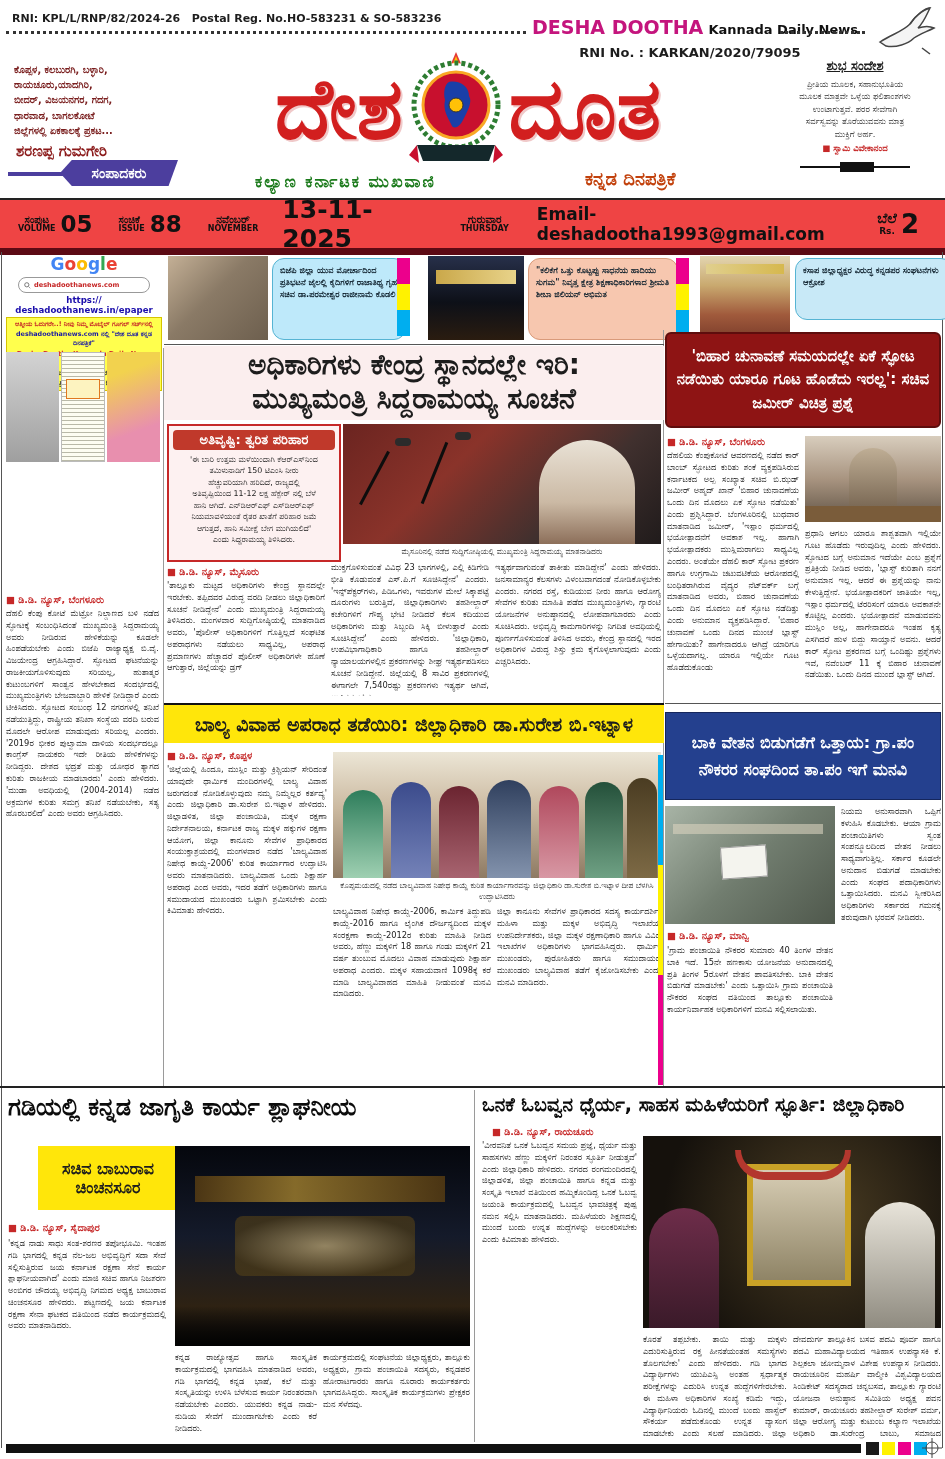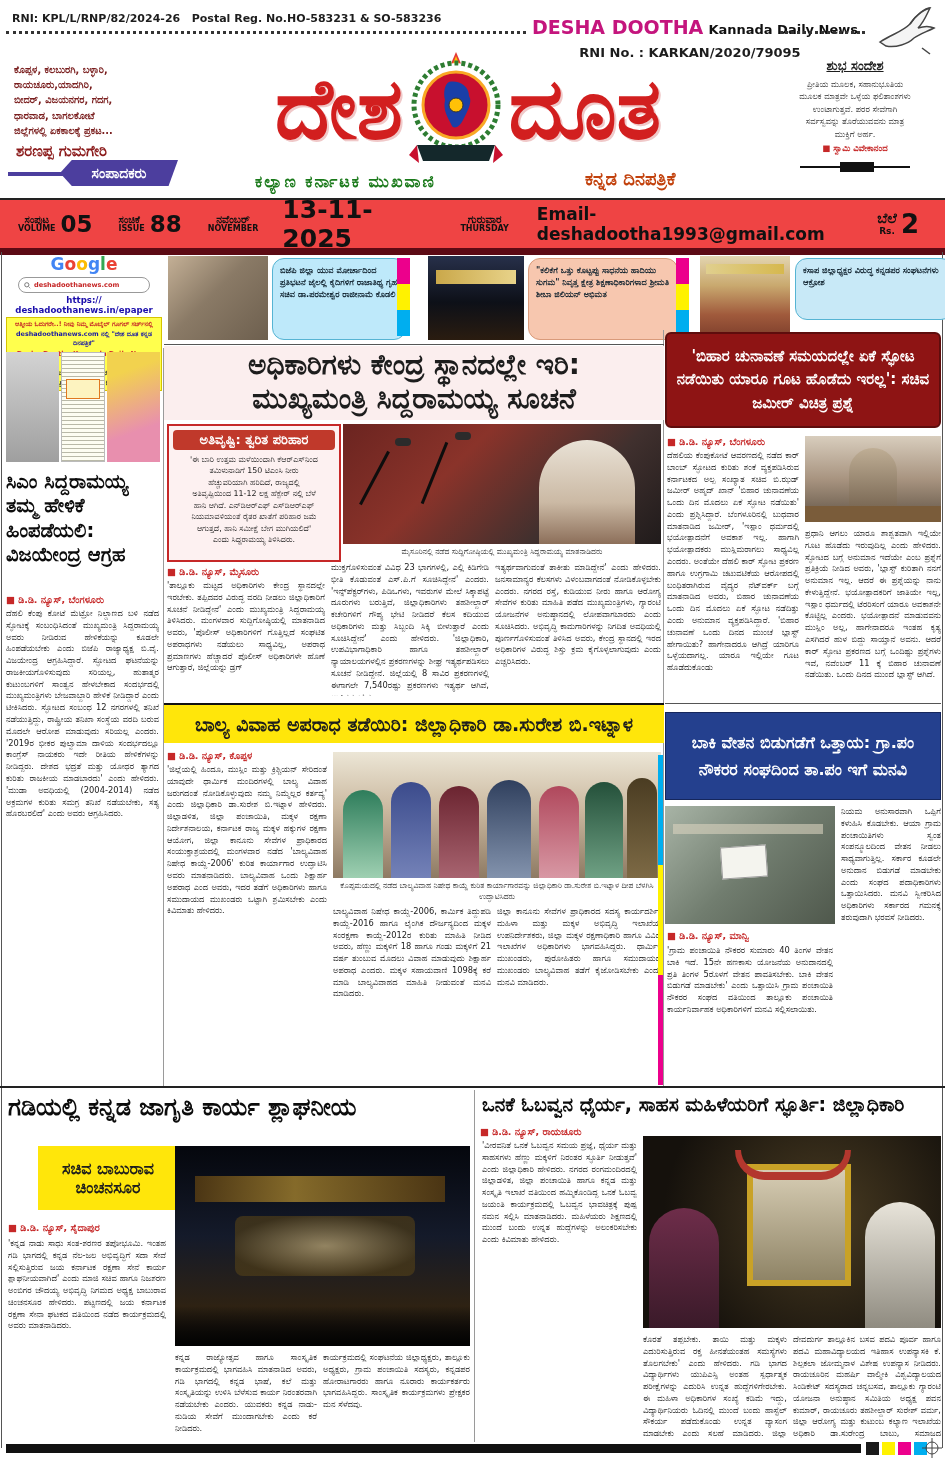--- a/index.html
+++ b/index.html
@@ -171,21 +171,20 @@
   <div class="abs vline" style="left:663px;top:330px;height:756px;"></div>
   <div class="abs hline" style="left:164px;top:344px;width:500px;"></div>
 
   <div class="abs" style="left:6px;top:352px;width:154px;height:110px;display:flex;gap:2px;">
     <div class="ph ph-portrait" style="flex:1.1;"></div>
     <div class="ph ph-clip" style="flex:0.9;border:1px solid #bbb;">
         <div style="margin:26px 4px 0;height:18px;border:1px solid #e07820;background:#fdf3c0;"></div>
       </div>
     <div class="ph ph-vij" style="flex:1.1;"></div>
   </div>
-  <div class="abs b" style="left:6px;top:470px;width:154px;font-size:19.5px;line-height:1.25;color:#0c0c0c;">ಸಿಎಂ ಸಿದ್ದರಾಮಯ್ಯ ತಮ್ಮ ಹೇಳಿಕೆ ಹಿಂಪಡೆಯಲಿ: ವಿಜಯೇಂದ್ರ ಆಗ್ರಹ</div>
   <div class="abs byline" style="left:6px;top:594px;">■ ಡಿ.ಡಿ. ನ್ಯೂಸ್, ಬೆಂಗಳೂರು</div>
   <div class="abs bodytxt" style="left:6px;top:608px;width:153px;height:474px;">ದೆಹಲಿ ಕೆಂಪು ಕೋಟೆ ಮೆಟ್ರೋ ನಿಲ್ದಾಣದ ಬಳಿ ನಡೆದ ಸ್ಫೋಟಕ್ಕೆ ಸಂಬಂಧಿಸಿದಂತೆ ಮುಖ್ಯಮಂತ್ರಿ ಸಿದ್ದರಾಮಯ್ಯ ಅವರು ನೀಡಿರುವ ಹೇಳಿಕೆಯನ್ನು ಕೂಡಲೇ ಹಿಂಪಡೆಯಬೇಕು ಎಂದು ಬಿಜೆಪಿ ರಾಜ್ಯಾಧ್ಯಕ್ಷ ಬಿ.ವೈ. ವಿಜಯೇಂದ್ರ ಆಗ್ರಹಿಸಿದ್ದಾರೆ. ಸ್ಫೋಟದ ಘಟನೆಯನ್ನು ರಾಜಕೀಯಗೊಳಿಸುವುದು ಸರಿಯಲ್ಲ, ಹುತಾತ್ಮರ ಕುಟುಂಬಗಳಿಗೆ ಸಾಂತ್ವನ ಹೇಳಬೇಕಾದ ಸಂದರ್ಭದಲ್ಲಿ ಮುಖ್ಯಮಂತ್ರಿಗಳು ಬೇಜವಾಬ್ದಾರಿ ಹೇಳಿಕೆ ನೀಡಿದ್ದಾರೆ ಎಂದು ಟೀಕಿಸಿದರು. ಸ್ಫೋಟದ ಸಂಬಂಧ 12 ನಗರಗಳಲ್ಲಿ ತನಿಖೆ ನಡೆಯುತ್ತಿದ್ದು, ರಾಷ್ಟ್ರೀಯ ತನಿಖಾ ಸಂಸ್ಥೆಯ ವರದಿ ಬರುವ ಮೊದಲೇ ಆರೋಪ ಮಾಡುವುದು ಸರಿಯಲ್ಲ ಎಂದರು. '2019ರ ಭೀಕರ ಪುಲ್ವಾಮಾ ದಾಳಿಯ ಸಂದರ್ಭದಲ್ಲೂ ಕಾಂಗ್ರೆಸ್ ನಾಯಕರು ಇದೇ ರೀತಿಯ ಹೇಳಿಕೆಗಳನ್ನು ನೀಡಿದ್ದರು. ದೇಶದ ಭದ್ರತೆ ಮತ್ತು ಯೋಧರ ತ್ಯಾಗದ ಕುರಿತು ರಾಜಕೀಯ ಮಾಡಬಾರದು' ಎಂದು ಹೇಳಿದರು. 'ಮುಡಾ ಅವಧಿಯಲ್ಲಿ (2004-2014) ನಡೆದ ಅಕ್ರಮಗಳ ಕುರಿತು ಸಮಗ್ರ ತನಿಖೆ ನಡೆಯಬೇಕು, ಸತ್ಯ ಹೊರಬರಲಿದೆ' ಎಂದು ಅವರು ಆಗ್ರಹಿಸಿದರು.</div>
 
   <div class="abs ctr" style="left:164px;top:346px;width:500px;height:74px;background:#fbeeee;">
     <div class="b" style="font-size:28px;line-height:1.2;margin-top:2px;">ಅಧಿಕಾರಿಗಳು ಕೇಂದ್ರ ಸ್ಥಾನದಲ್ಲೇ ಇರಿ:</div>
     <div class="b" style="font-size:28px;line-height:1.2;">ಮುಖ್ಯಮಂತ್ರಿ ಸಿದ್ದರಾಮಯ್ಯ ಸೂಚನೆ</div>
   </div>
   <div class="abs" style="left:167px;top:424px;width:170px;height:134px;border:2px solid #c62828;background:#fdf1f1;">
     <div class="ctr b" style="margin:4px;background:#c0392b;color:#fff;font-size:13px;padding:2px 0;border-radius:4px;">ಅತಿವೃಷ್ಟಿ: ತ್ವರಿತ ಪರಿಹಾರ</div>
     <div class="ctr" style="font-size:7.9px;line-height:1.45;padding:0 21px;color:#222;">'ಈ ಬಾರಿ ಉತ್ತಮ ಮಳೆಯಿಂದಾಗಿ ಕೆಆರ್‌ಎಸ್‌ನಿಂದ ತಮಿಳುನಾಡಿಗೆ 150 ಟಿಎಂಸಿ ನೀರು ಹೆಚ್ಚುವರಿಯಾಗಿ ಹರಿದಿದೆ, ರಾಜ್ಯದಲ್ಲಿ ಅತಿವೃಷ್ಟಿಯಿಂದ 11-12 ಲಕ್ಷ ಹೆಕ್ಟೇರ್ ನಲ್ಲಿ ಬೆಳೆ ಹಾನಿ ಆಗಿದೆ. ಎನ್‌ಡಿಆರ್‌ಎಫ್ ಎಸ್‌ಡಿಆರ್‌ಎಫ್ ನಿಯಮಾವಳಿಯಂತೆ ರೈತರ ಖಾತೆಗೆ ಪರಿಹಾರ ಜಮೆ ಆಗುತ್ತದೆ, ಹಾನಿ ಸಮೀಕ್ಷೆ ಬೇಗ ಮುಗಿಯಲಿದೆ' ಎಂದು ಸಿದ್ದರಾಮಯ್ಯ ತಿಳಿಸಿದರು.</div>
@@ -256,21 +255,21 @@
   <div class="abs bodytxt" style="left:8px;top:1238px;width:158px;height:202px;">'ಕನ್ನಡ ನಾಡು ಸಾಧು ಸಂತ-ಶರಣರ ತಪೋಭೂಮಿ. ಇಂತಹ ಗಡಿ ಭಾಗದಲ್ಲಿ ಕನ್ನಡ ನೆಲ-ಜಲ ಅಭಿವೃದ್ಧಿಗೆ ಸದಾ ಸೇವೆ ಸಲ್ಲಿಸುತ್ತಿರುವ ಜಯ ಕರ್ನಾಟಕ ರಕ್ಷಣಾ ಸೇನೆ ಕಾರ್ಯ ಶ್ಲಾಘನೀಯವಾಗಿದೆ' ಎಂದು ಮಾಜಿ ಸಚಿವ ಹಾಗೂ ನಿಜಶರಣ ಅಂಬಿಗರ ಚೌದಯ್ಯ ಅಭಿವೃದ್ಧಿ ನಿಗಮದ ಅಧ್ಯಕ್ಷ ಬಾಬುರಾವ ಚಿಂಚನಸೂರ ಹೇಳಿದರು. ಪಟ್ಟಣದಲ್ಲಿ ಜಯ ಕರ್ನಾಟಕ ರಕ್ಷಣಾ ಸೇನಾ ಘಟಕದ ವತಿಯಿಂದ ನಡೆದ ಕಾರ್ಯಕ್ರಮದಲ್ಲಿ ಅವರು ಮಾತನಾಡಿದರು.</div>
   <div class="abs ph ph-night" style="left:175px;top:1146px;width:295px;height:200px;">
     <div style="position:absolute;left:20px;top:30px;width:250px;height:26px;background:linear-gradient(90deg,#5a3e12,#a3812e 40%,#5a3e12);opacity:.8;"></div>
     <div style="position:absolute;left:60px;top:70px;width:180px;height:60px;background:radial-gradient(#c7b07a,#4d3c18 75%);opacity:.7;border-radius:8px;"></div>
     <div style="position:absolute;left:0;bottom:0;width:295px;height:40px;background:linear-gradient(#0000,#000c);"></div>
   </div>
   <div class="abs bodytxt" style="left:175px;top:1352px;width:142px;height:88px;">ಕನ್ನಡ ರಾಜ್ಯೋತ್ಸವ ಹಾಗೂ ಸಾಂಸ್ಕೃತಿಕ ಕಾರ್ಯಕ್ರಮದಲ್ಲಿ ಭಾಗವಹಿಸಿ ಮಾತನಾಡಿದ ಅವರು, ಗಡಿ ಭಾಗದಲ್ಲಿ ಕನ್ನಡ ಭಾಷೆ, ಕಲೆ ಮತ್ತು ಸಂಸ್ಕೃತಿಯನ್ನು ಉಳಿಸಿ ಬೆಳೆಸುವ ಕಾರ್ಯ ನಿರಂತರವಾಗಿ ನಡೆಯಬೇಕು ಎಂದರು. ಯುವಕರು ಕನ್ನಡ ನಾಡು-ನುಡಿಯ ಸೇವೆಗೆ ಮುಂದಾಗಬೇಕು ಎಂದು ಕರೆ ನೀಡಿದರು.</div>
   <div class="abs bodytxt" style="left:323px;top:1352px;width:147px;height:88px;">ಕಾರ್ಯಕ್ರಮದಲ್ಲಿ ಸಂಘಟನೆಯ ಜಿಲ್ಲಾಧ್ಯಕ್ಷರು, ತಾಲ್ಲೂಕು ಅಧ್ಯಕ್ಷರು, ಗ್ರಾಮ ಪಂಚಾಯಿತಿ ಸದಸ್ಯರು, ಕನ್ನಡಪರ ಹೋರಾಟಗಾರರು ಹಾಗೂ ನೂರಾರು ಕಾರ್ಯಕರ್ತರು ಭಾಗವಹಿಸಿದ್ದರು. ಸಾಂಸ್ಕೃತಿಕ ಕಾರ್ಯಕ್ರಮಗಳು ಪ್ರೇಕ್ಷಕರ ಮನ ಸೆಳೆದವು.</div>
 
   <div class="abs b" style="left:482px;top:1094px;width:460px;font-size:19px;line-height:1.15;color:#0c0c0c;">ಒನಕೆ ಓಬವ್ವನ ಧೈರ್ಯ, ಸಾಹಸ ಮಹಿಳೆಯರಿಗೆ ಸ್ಫೂರ್ತಿ: ಜಿಲ್ಲಾಧಿಕಾರಿ</div>
-  <div class="abs byline" style="left:480px;top:1126px;">■ ಡಿ.ಡಿ. ನ್ಯೂಸ್, ರಾಯಚೂರು</div>
+  <div class="abs byline" style="left:492px;top:1126px;">■ ಡಿ.ಡಿ. ನ್ಯೂಸ್, ರಾಯಚೂರು</div>
   <div class="abs bodytxt" style="left:482px;top:1140px;width:155px;height:300px;">'ವೀರವನಿತೆ ಒನಕೆ ಓಬವ್ವನ ಸಮಯ ಪ್ರಜ್ಞೆ, ಧೈರ್ಯ ಮತ್ತು ಸಾಹಸಗಳು ಹೆಣ್ಣು ಮಕ್ಕಳಿಗೆ ನಿರಂತರ ಸ್ಫೂರ್ತಿ ನೀಡುತ್ತವೆ' ಎಂದು ಜಿಲ್ಲಾಧಿಕಾರಿ ಹೇಳಿದರು. ನಗರದ ರಂಗಮಂದಿರದಲ್ಲಿ ಜಿಲ್ಲಾಡಳಿತ, ಜಿಲ್ಲಾ ಪಂಚಾಯಿತಿ ಹಾಗೂ ಕನ್ನಡ ಮತ್ತು ಸಂಸ್ಕೃತಿ ಇಲಾಖೆ ವತಿಯಿಂದ ಹಮ್ಮಿಕೊಂಡಿದ್ದ ಒನಕೆ ಓಬವ್ವ ಜಯಂತಿ ಕಾರ್ಯಕ್ರಮದಲ್ಲಿ ಓಬವ್ವನ ಭಾವಚಿತ್ರಕ್ಕೆ ಪುಷ್ಪ ನಮನ ಸಲ್ಲಿಸಿ ಮಾತನಾಡಿದರು. ಮಹಿಳೆಯರು ಶಿಕ್ಷಣದಲ್ಲಿ ಮುಂದೆ ಬಂದು ಉನ್ನತ ಹುದ್ದೆಗಳನ್ನು ಅಲಂಕರಿಸಬೇಕು ಎಂದು ಕಿವಿಮಾತು ಹೇಳಿದರು.</div>
   <div class="abs ph ph-obavva" style="left:643px;top:1136px;width:298px;height:192px;">
     <div style="position:absolute;left:104px;top:28px;width:92px;height:110px;border:6px solid #c9a227;background:linear-gradient(#d7cdb4,#8f8466);"></div>
     <div style="position:absolute;left:92px;top:14px;width:116px;height:30px;border-radius:0 0 58px 58px;border-bottom:8px solid #b3372e;border-left:6px solid #b3372e;border-right:6px solid #b3372e;box-sizing:border-box;"></div>
     <div style="position:absolute;left:6px;bottom:0;width:70px;height:120px;border-radius:35px 35px 0 0;background:linear-gradient(#6e2d4a,#3a1a29);"></div>
     <div style="position:absolute;right:6px;bottom:0;width:70px;height:126px;border-radius:35px 35px 0 0;background:linear-gradient(#e8e4da,#8f8b80);"></div>
   </div>
   <div class="abs bodytxt" style="left:643px;top:1334px;width:144px;height:106px;">ಕೊರತೆ ತಪ್ಪಬೇಕು. ತಾಯಿ ಮತ್ತು ಮಕ್ಕಳು ಎದುರಿಸುತ್ತಿರುವ ರಕ್ತ ಹೀನತೆಯಂತಹ ಸಮಸ್ಯೆಗಳು ತೊಲಗಬೇಕು' ಎಂದು ಹೇಳಿದರು. ಗಡಿ ಭಾಗದ ವಿದ್ಯಾರ್ಥಿಗಳು ಯುಪಿಎಸ್ಸಿ ಅಂತಹ ಸ್ಪರ್ಧಾತ್ಮಕ ಪರೀಕ್ಷೆಗಳನ್ನು ಎದುರಿಸಿ ಉನ್ನತ ಹುದ್ದೆಗಳಿಗೇರಬೇಕು. ಈ ಮಹಿಳಾ ಅಧಿಕಾರಿಗಳ ಸಂಖ್ಯೆ ಕಡಿಮೆ ಇದ್ದು, ವಿದ್ಯಾರ್ಥಿನಿಯರು ಓದಿನಲ್ಲಿ ಮುಂದೆ ಬಂದು ಹಾಸ್ಟೆಲ್ ಸೌಕರ್ಯ ಪಡೆದುಕೊಂಡು ಉನ್ನತ ವ್ಯಾಸಂಗ ಮಾಡಬೇಕು ಎಂದು ಸಲಹೆ ಮಾಡಿದರು. ಜಿಲ್ಲಾ ಪೊಲೀಸ್ ವರಿಷ್ಠಾಧಿಕಾರಿ ಮಾತನಾಡಿ, 'ವೀರ ವನಿತೆ ಒಬವ್ವ ಜಯಂತಿ ಆಚರಣೆಯ ಉದ್ದೇಶ ವಿದ್ಯಾರ್ಥಿನಿಯರಿಗೆ ಸ್ಫೂರ್ತಿ ತುಂಬುವುದಾಗಿದೆ' ಎಂದು ತಿಳಿಸಿದರು.</div>
   <div class="abs bodytxt" style="left:793px;top:1334px;width:148px;height:106px;">ದೇವದುರ್ಗ ತಾಲ್ಲೂಕಿನ ಬಸವ ಪದವಿ ಪೂರ್ವ ಹಾಗೂ ಪದವಿ ಮಹಾವಿದ್ಯಾಲಯದ ಇತಿಹಾಸ ಉಪನ್ಯಾಸಕಿ ಕೆ. ಶಿಲ್ಪಕಲಾ ಜೋಮ್ಮನಾಳ ವಿಶೇಷ ಉಪನ್ಯಾಸ ನೀಡಿದರು. ರಾಯಚೂರಿನ ಮಹರ್ಷಿ ವಾಲ್ಮೀಕಿ ವಿಶ್ವವಿದ್ಯಾಲಯದ ಸಿಂಡಿಕೇಟ್ ಸದಸ್ಯರಾದ ಚನ್ನಬಸವ, ತಾಲ್ಲೂಕು ಗ್ಯಾರಂಟಿ ಯೋಜನಾ ಅನುಷ್ಠಾನ ಸಮಿತಿಯ ಅಧ್ಯಕ್ಷ ಪವನ ಕುಮಾರ್, ರಾಯಚೂರು ತಹಶೀಲ್ದಾರ್ ಸುರೇಶ್ ವರ್ಮ, ಜಿಲ್ಲಾ ಆರೋಗ್ಯ ಮತ್ತು ಕುಟುಂಬ ಕಲ್ಯಾಣ ಇಲಾಖೆಯ ಅಧಿಕಾರಿ ಡಾ.ಸುರೇಂದ್ರ ಬಾಬು, ಸಮಾಜದ ಮುಖಂಡರಾದ ವಿನೋದ ಸಾಗರ, ಎಂ.ವಸಂತ, ಅರ್ಚನಾ, ಪ್ರಿಯದರ್ಶಿನಿ, ಲಲಿತಾ ಕೋಂಬಿನ್ ಉಪಸ್ಥಿತರಿದ್ದರು. ಶಿಕ್ಷಕಿ ಯಶೋಧಾ ನಿರೂಪಿಸಿದರು. ಸತ್ಯವತಿ ದೇಶಪಾಂಡೆ ಸ್ವಾಗತಿಸಿದರು.</div>
 

